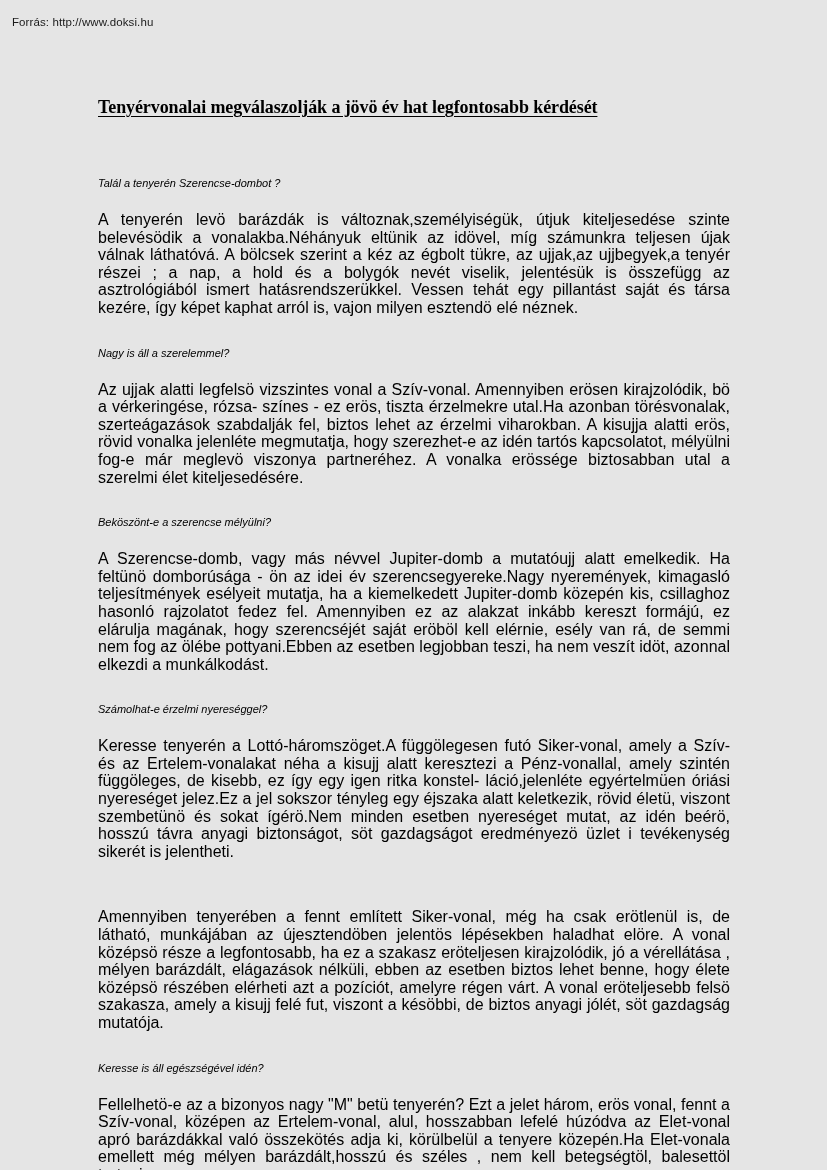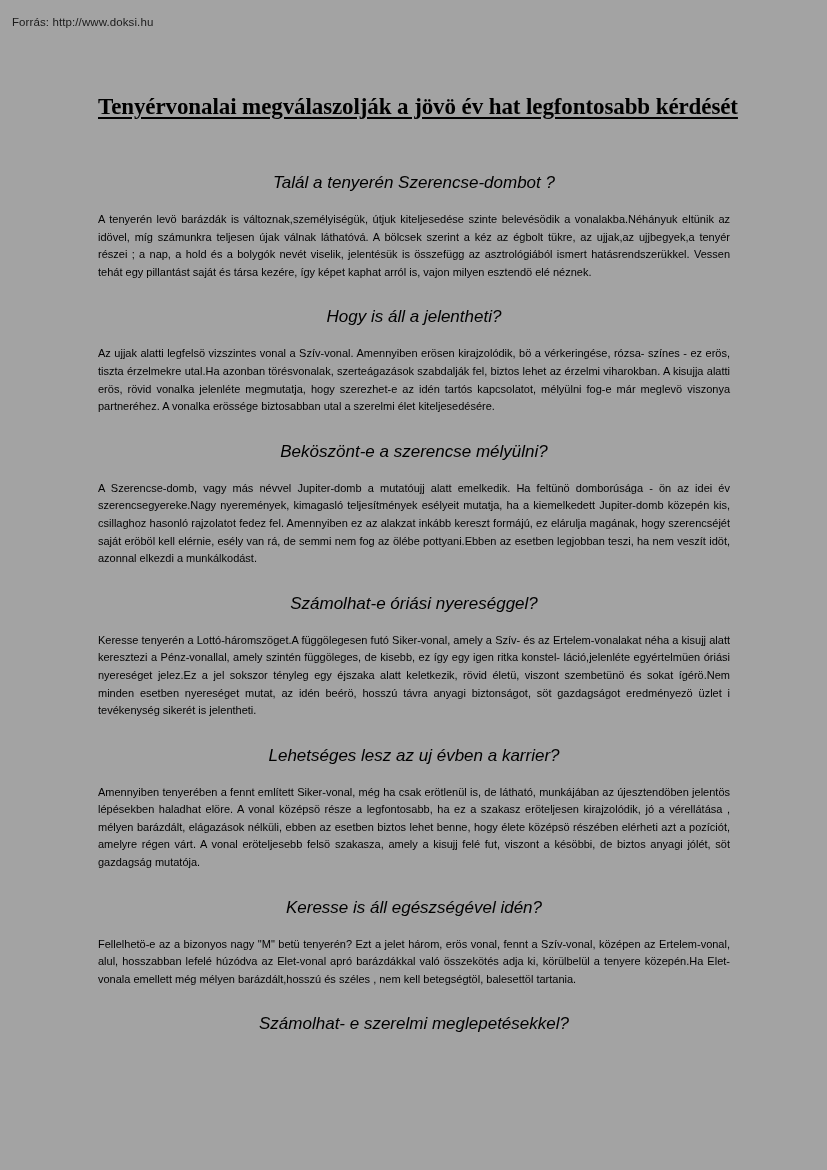--- a/index.html
+++ b/index.html
@@ -8,21 +8,21 @@
     background: #ffffff;
   }
   body {
     font-family: "Liberation Sans", sans-serif;
     color: #000000;
   }
   .page {
     position: relative;
     width: 827px;
     height: 1170px;
-    background: #a3a3a3;
+    background: #e5e5e5;
     overflow: hidden;
     box-sizing: border-box;
   }
   .source-line {
     position: absolute;
     left: 12px;
     top: 16px;
     font-family: "Liberation Sans", sans-serif;
     font-size: 11.5px;
     line-height: 13px;
@@ -32,45 +32,45 @@
   }
   .content {
     position: absolute;
     left: 98px;
     top: 95px;
     width: 632px;
   }
   .doc-title {
     font-family: "Liberation Serif", serif;
     font-weight: bold;
-    font-size: 23px;
+    font-size: 18px;
     line-height: 24px;
-    text-align: right;
+    text-align: left;
     text-decoration: underline;
     text-underline-offset: 3px;
     color: #000000;
     margin: 0 0 0 0;
     letter-spacing: -0.1px;
     white-space: nowrap;
   }
   .qa-block {
     margin: 0;
   }
   .question {
     font-family: "Liberation Sans", sans-serif;
     font-style: italic;
-    font-size: 17px;
+    font-size: 11px;
     line-height: 16px;
     color: #000000;
     margin: 0;
-    text-align: center;
+    text-align: left;
   }
   .answer {
     font-family: "Liberation Sans", sans-serif;
-    font-size: 11px;
+    font-size: 16px;
     line-height: 17.6px;
     color: #000000;
     text-align: justify;
     text-justify: inter-word;
     margin: 0;
     hyphens: none;
   }
   .sp-title-first { height: 56px; }
   .sp-q-to-a { height: 20px; }
   .sp-a-to-q { height: 28px; }
@@ -90,45 +90,44 @@
 
     <div class="qa-block">
       <p class="question">Talál a tenyerén Szerencse-dombot ?</p>
       <div class="sp-q-to-a"></div>
       <p class="answer">A tenyerén levö barázdák is változnak,személyiségük, útjuk kiteljesedése szinte belevésödik a vonalakba.Néhányuk eltünik az idövel, míg számunkra teljesen újak válnak láthatóvá. A bölcsek szerint a kéz az égbolt tükre, az ujjak,az ujjbegyek,a tenyér részei ; a nap, a hold és a bolygók nevét viselik, jelentésük is összefügg az asztrológiából ismert hatásrendszerükkel. Vessen tehát egy pillantást saját és társa kezére, így képet kaphat arról is, vajon milyen esztendö elé néznek.</p>
     </div>
 
     <div class="sp-a-to-q"></div>
 
     <div class="qa-block">
-      <p class="question">Hogy is áll a jelentheti?</p>
+      <p class="question">Nagy is áll a szerelemmel?</p>
       <div class="sp-q-to-a"></div>
       <p class="answer">Az ujjak alatti legfelsö vizszintes vonal a Szív-vonal. Amennyiben erösen kirajzolódik, bö a vérkeringése, rózsa- színes - ez erös, tiszta érzelmekre utal.Ha azonban törésvonalak, szerteágazások szabdalják fel, biztos lehet az érzelmi viharokban. A kisujja alatti erös, rövid vonalka jelenléte megmutatja, hogy szerezhet-e az idén tartós kapcsolatot, mélyülni fog-e már meglevö viszonya partneréhez. A vonalka erössége biztosabban utal a szerelmi élet kiteljesedésére.</p>
     </div>
 
     <div class="sp-a-to-q"></div>
 
     <div class="qa-block">
       <p class="question">Beköszönt-e a szerencse mélyülni?</p>
       <div class="sp-q-to-a"></div>
       <p class="answer">A Szerencse-domb, vagy más névvel Jupiter-domb a mutatóujj alatt emelkedik. Ha feltünö domborúsága - ön az idei év szerencsegyereke.Nagy nyeremények, kimagasló teljesítmények esélyeit mutatja, ha a kiemelkedett Jupiter-domb közepén kis, csillaghoz hasonló rajzolatot fedez fel. Amennyiben ez az alakzat inkább kereszt formájú, ez elárulja magának, hogy szerencséjét saját eröböl kell elérnie, esély van rá, de semmi nem fog az ölébe pottyani.Ebben az esetben legjobban teszi, ha nem veszít idöt, azonnal elkezdi a munkálkodást.</p>
     </div>
 
     <div class="sp-a-to-q"></div>
 
     <div class="qa-block">
-      <p class="question">Számolhat-e óriási nyereséggel?</p>
+      <p class="question">Számolhat-e érzelmi nyereséggel?</p>
       <div class="sp-q-to-a"></div>
       <p class="answer">Keresse tenyerén a Lottó-háromszöget.A függölegesen futó Siker-vonal, amely a Szív- és az Ertelem-vonalakat néha a kisujj alatt keresztezi a Pénz-vonallal, amely szintén függöleges, de kisebb, ez így egy igen ritka konstel- láció,jelenléte egyértelmüen óriási nyereséget jelez.Ez a jel sokszor tényleg egy éjszaka alatt keletkezik, rövid életü, viszont szembetünö és sokat ígérö.Nem minden esetben nyereséget mutat, az idén beérö, hosszú távra anyagi biztonságot, söt gazdagságot eredményezö üzlet i tevékenység sikerét is jelentheti.</p>
     </div>
 
     <div class="sp-a-to-q"></div>
 
     <div class="qa-block">
-      <p class="question">Lehetséges lesz az uj évben a karrier?</p>
       <div class="sp-q-to-a"></div>
       <p class="answer">Amennyiben tenyerében a fennt említett Siker-vonal, még ha csak erötlenül is, de látható, munkájában az újesztendöben jelentös lépésekben haladhat elöre. A vonal középsö része a legfontosabb, ha ez a szakasz eröteljesen kirajzolódik, jó a vérellátása , mélyen barázdált, elágazások nélküli, ebben az esetben biztos lehet benne, hogy élete középsö részében elérheti azt a pozíciót, amelyre régen várt. A vonal eröteljesebb felsö szakasza, amely a kisujj felé fut, viszont a késöbbi, de biztos anyagi jólét, söt gazdagság mutatója.</p>
     </div>
 
     <div class="sp-a-to-q"></div>
 
     <div class="qa-block">
       <p class="question">Keresse is áll egészségével idén?</p>
       <div class="sp-q-to-a"></div>
       <p class="answer">Fellelhetö-e az a bizonyos nagy "M" betü tenyerén? Ezt a jelet három, erös vonal, fennt a Szív-vonal, középen az Ertelem-vonal, alul, hosszabban lefelé húzódva az Elet-vonal apró barázdákkal való összekötés adja ki, körülbelül a tenyere közepén.Ha Elet-vonala emellett még mélyen barázdált,hosszú és széles , nem kell betegségtöl, balesettöl tartania.</p>

